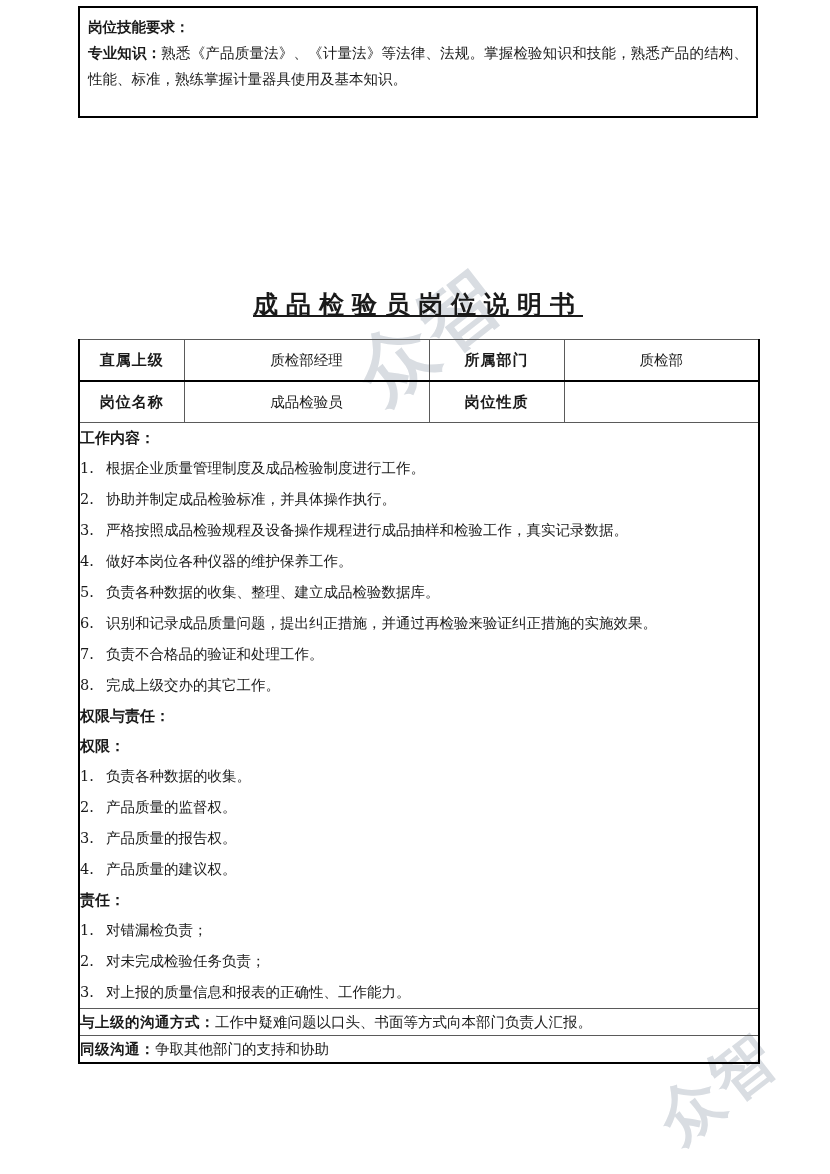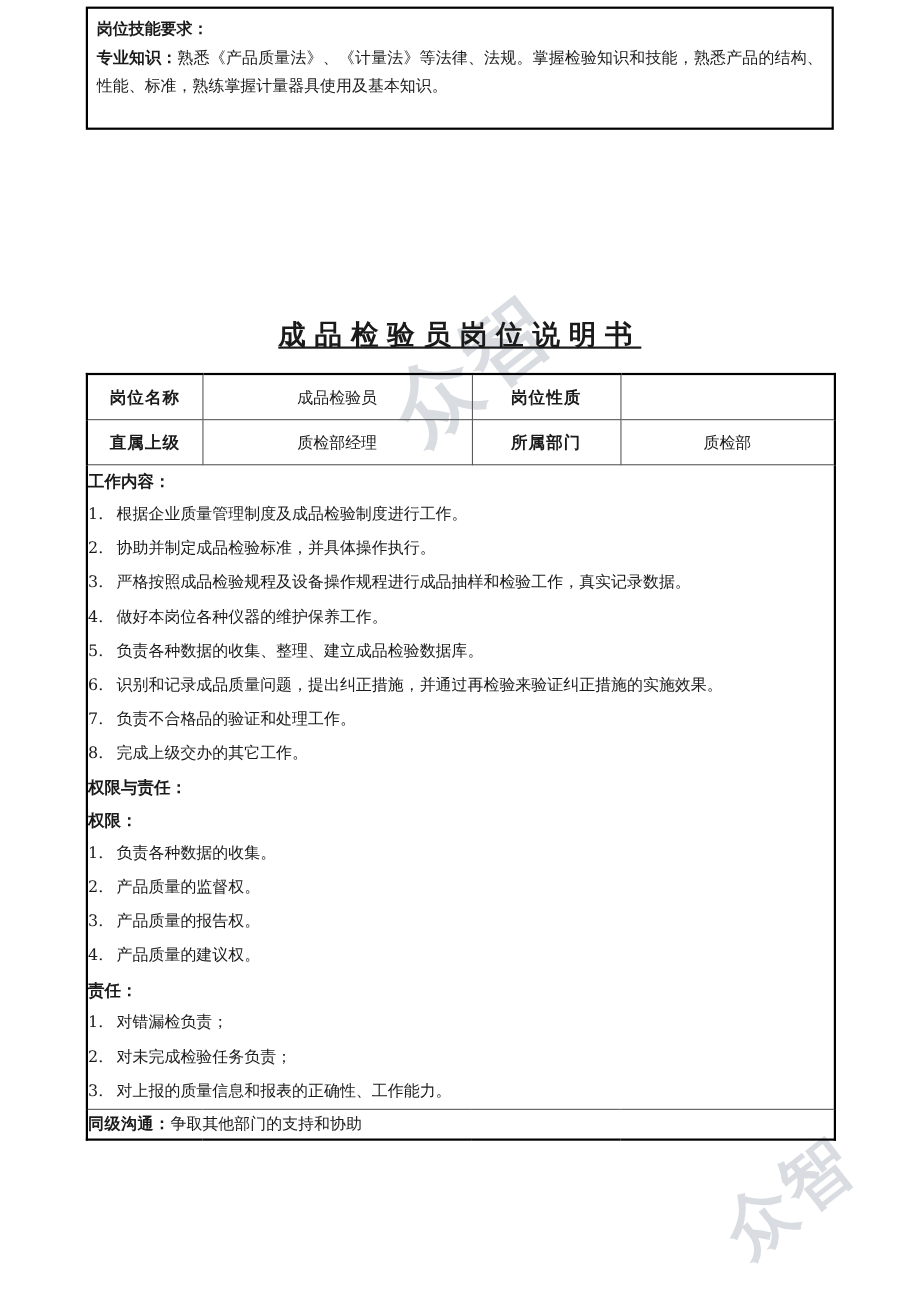--- a/index.html
+++ b/index.html
@@ -180,31 +180,31 @@
 
   <table class="job-table">
     <colgroup>
       <col style="width:105px">
       <col style="width:245px">
       <col style="width:135px">
       <col style="width:195px">
     </colgroup>
     <tbody>
       <tr>
+        <td class="cell-key outer-l">直属上级</td>
+        <td class="cell-val-center">质检部经理</td>
+        <td class="cell-key">所属部门</td>
+        <td class="cell-val-center outer-r">质检部</td>
+      </tr>
+      <tr>
         <td class="cell-key outer-l outer-t">岗位名称</td>
         <td class="cell-val-center outer-t">成品检验员</td>
         <td class="cell-key outer-t">岗位性质</td>
         <td class="cell-val-center outer-t outer-r"></td>
       </tr>
-      <tr>
-        <td class="cell-key outer-l">直属上级</td>
-        <td class="cell-val-center">质检部经理</td>
-        <td class="cell-key">所属部门</td>
-        <td class="cell-val-center outer-r">质检部</td>
-      </tr>
 
       <tr>
         <td class="cell-block outer-l outer-r" colspan="4">
 
           <div class="sec-head">工作内容：</div>
 
           <div class="num-item">
             <span class="num">1.</span>
             <span class="txt">根据企业质量管理制度及成品检验制度进行工作。</span>
           </div>
@@ -268,20 +268,25 @@
             <span class="txt">对未完成检验任务负责；</span>
           </div>
           <div class="num-item">
             <span class="num">3.</span>
             <span class="txt">对上报的质量信息和报表的正确性、工作能力。</span>
           </div>
 
         </td>
       </tr>
 
+      <tr>
+        <td class="comm-row outer-l outer-r" colspan="4">
+          <span class="lbl-bold">与上级的沟通方式：</span><span>工作中疑难问题以口头、书面等方式向本部门负责人汇报。</span>
+        </td>
+      </tr>
 
       <tr>
         <td class="comm-row outer-l outer-r outer-b" colspan="4">
           <span class="lbl-bold">同级沟通：</span><span>争取其他部门的支持和协助</span>
         </td>
       </tr>
     </tbody>
   </table>
 
 </div>

